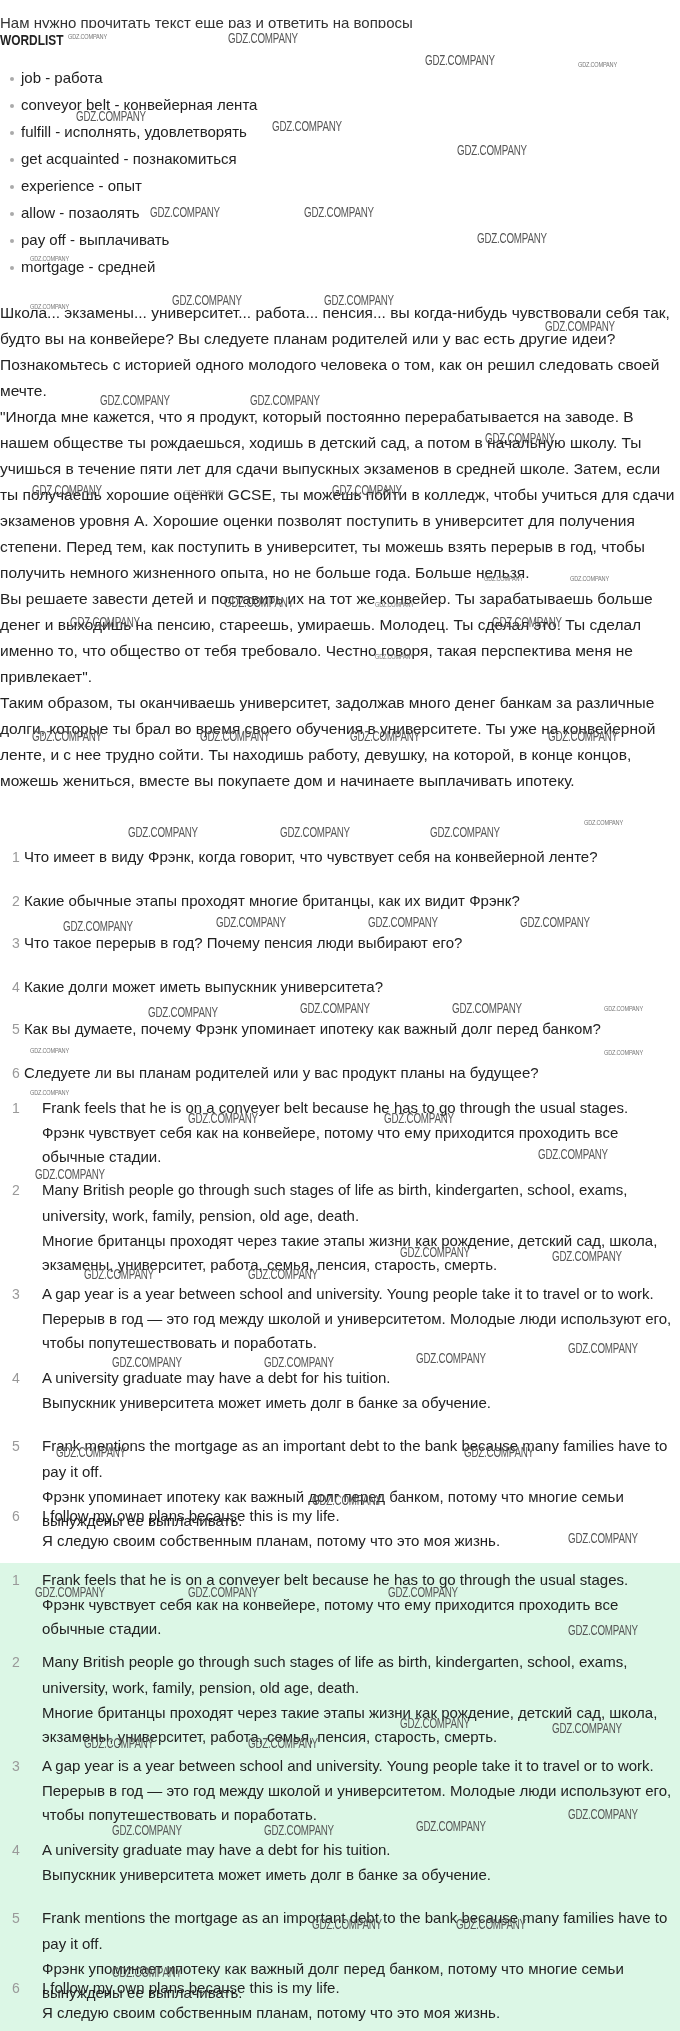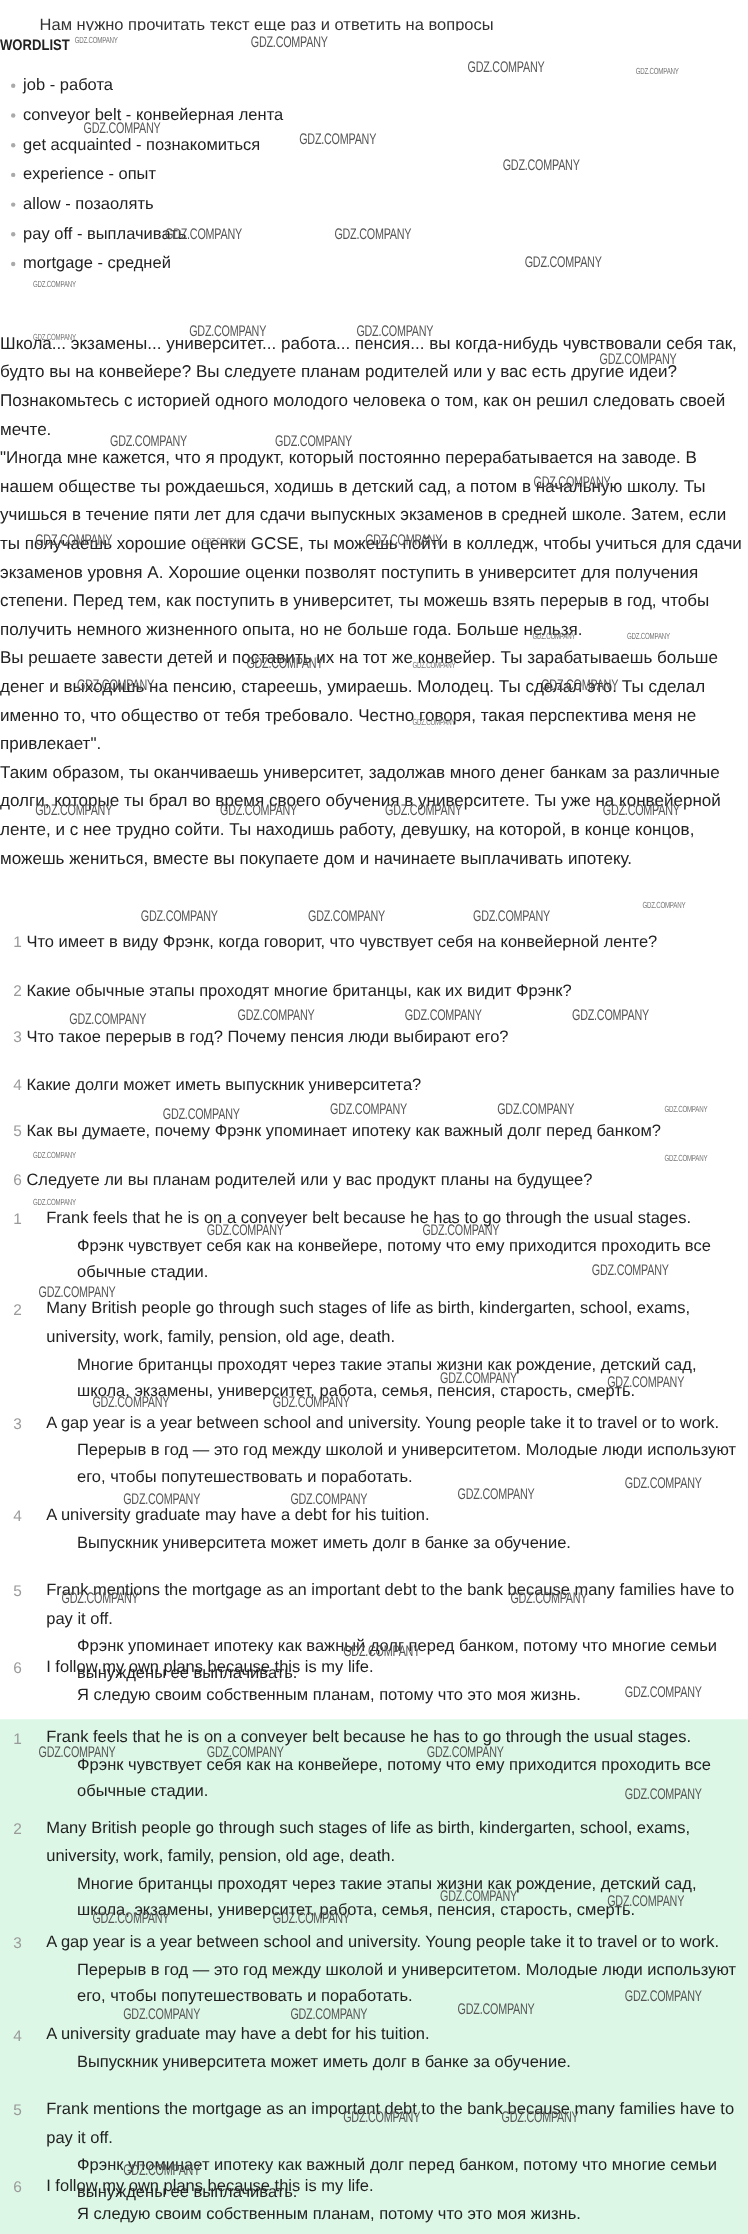--- a/index.html
+++ b/index.html
@@ -3,59 +3,60 @@
 <meta charset="utf-8">
 <style>
   html, body { margin: 0; padding: 0; background: #ffffff; }
   body {
     width: 680px; height: 2031px; overflow: hidden; position: relative;
     font-family: "Liberation Sans", sans-serif; color: #2a2a2a;
   }
   .page { position: relative; width: 680px; }
   .intro {
     position: absolute; left: 0; top: 14px; font-size: 15px; line-height: 18px;
-    color: #333; height: 14px; overflow: hidden; white-space: nowrap; padding-left: 36px;
+    color: #333; height: 14px; overflow: hidden; white-space: nowrap;
   }
   .wl-title {
     position: absolute; left: 0; top: 32px; font-weight: bold; font-size: 14px;
     letter-spacing: 0px; color: #222; transform: scaleX(0.85); transform-origin: left;
   }
   .wordlist { position: absolute; left: 10px; top: 64px; margin: 0; padding: 0; list-style: none; }
   .wordlist li { font-size: 15px; height: 27px; line-height: 27px; color: #222; }
   .bullet { display: inline-block; width: 4px; height: 4px; background: #aaa; border-radius: 50%; vertical-align: middle; margin-right: 7px; }
   .story { position: absolute; left: 0; top: 300px; width: 678px; font-size: 15.5px; line-height: 26px; color: #222; }
   .story p { margin: 0 0 0 0; }
   .qlist { position: absolute; left: 0; top: 848px; width: 680px; }
   .q { position: absolute; left: 0; font-size: 15px; color: #222; white-space: nowrap; }
   .num { display: inline-block; width: 24px; padding-left: 12px; box-sizing: border-box; color: #999; font-size: 14px; }
   .answers { position: absolute; left: 0; width: 680px; }
   .answers.green { background: #dcf7e6; }
   .ans { position: absolute; left: 0; width: 678px; font-size: 15px; color: #222; line-height: 26px; }
   .ans .num { position: absolute; left: 0; top: 0; }
   .ans .txt { display: block; padding-left: 42px; padding-right: 4px; }
   .ans .txt .en { display: block; }
-  .ans .txt .ru { display: block; line-height: 24px; margin-left: 28px; }
+  .ans .txt .ru { display: block; line-height: 24px; }
   .wm {
     position: absolute; font-family: "Liberation Sans", sans-serif; color: #555;
     font-size: 14px; transform: scaleX(0.7); transform-origin: left; white-space: nowrap; letter-spacing: -0.3px;
   }
   .wm.s { font-size: 8px; color: #777; }
 </style>
 </head>
 <body>
 
 <div class="page">
 
   <div class="intro">Нам нужно прочитать текст еще раз и ответить на вопросы</div>
 
   <div class="wl-title">WORDLIST</div>
 
   <ul class="wordlist">
     <li><span class="bullet"></span><span>job - работа</span></li>
     <li><span class="bullet"></span><span>conveyor belt - конвейерная лента</span></li>
+    <li><span class="bullet"></span><span>fulfill - исполнять, удовлетворять</span></li>
     <li><span class="bullet"></span><span>get acquainted - познакомиться</span></li>
     <li><span class="bullet"></span><span>experience - опыт</span></li>
     <li><span class="bullet"></span><span>allow - позаолять</span></li>
     <li><span class="bullet"></span><span>pay off - выплачивать</span></li>
     <li><span class="bullet"></span><span>mortgage - средней</span></li>
   </ul>
 
   <div class="story">
     <p>Школа... экзамены... университет... работа... пенсия... вы когда-нибудь чувствовали себя так, будто вы на конвейере? Вы следуете планам родителей или у вас есть другие идеи? Познакомьтесь с историей одного молодого человека о том, как он решил следовать своей мечте.</p>
     <p>"Иногда мне кажется, что я продукт, который постоянно перерабатывается на заводе. В нашем обществе ты рождаешься, ходишь в детский сад, а потом в начальную школу. Ты учишься в течение пяти лет для сдачи выпускных экзаменов в средней школе. Затем, если ты получаешь хорошие оценки GCSE, ты можешь пойти в колледж, чтобы учиться для сдачи экзаменов уровня A. Хорошие оценки позволят поступить в университет для получения степени. Перед тем, как поступить в университет, ты можешь взять перерыв в год, чтобы получить немного жизненного опыта, но не больше года. Больше нельзя.</p>

